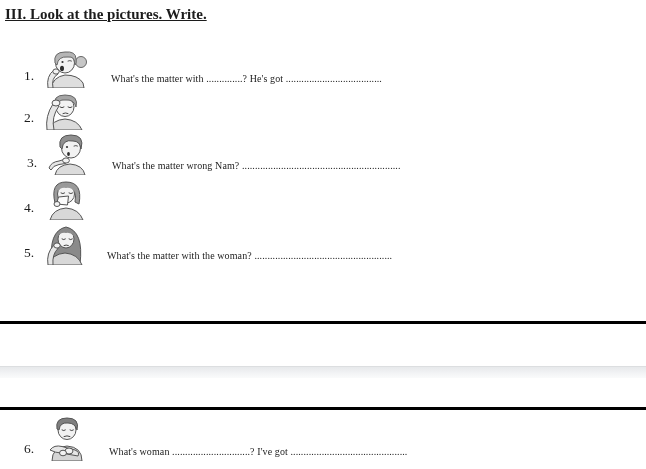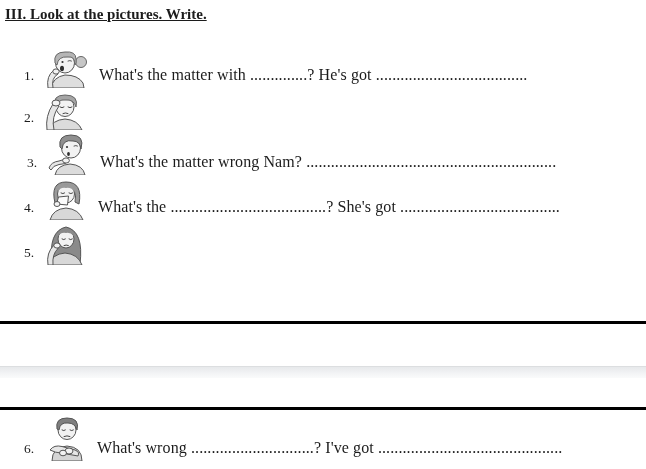--- a/index.html
+++ b/index.html
@@ -31,23 +31,23 @@
   }
   .row .num {
     font-size: 13.5px;
     width: 15px;
     margin-right: 5px;
     padding-bottom: 4px;
     text-align: left;
   }
   .row .pic { flex: 0 0 auto; display: block; }
   .row .text {
-    font-size: 16px;
+    font-size: 10px;
     padding-bottom: 4px;
-    margin-left: 7px;
+    margin-left: 19px;
     letter-spacing: 0.1px;
   }
   .rule {
     position: absolute;
     left: 0;
     width: 646px;
     height: 3px;
     background: #000000;
   }
   .rule-1 { top: 321px; }
@@ -128,38 +128,38 @@
         <path d="M6 41 Q9 30 22 29 Q35 30 39 41 Z" fill="#d8d8d8" stroke="#555" stroke-width="1"></path>
         <path d="M11 24 Q6 3 22 3 Q39 3 35 25 L31 23 Q34 9 22 8 Q13 8 15 23 Z" fill="#9a9a9a" stroke="#555" stroke-width="1"></path>
         <ellipse cx="22" cy="15" rx="8.5" ry="9" fill="#f2f2f2" stroke="#555" stroke-width="1"></ellipse>
         <path d="M14 13 Q13 5 22 5 Q31 5 31 13 Q27 8 22 9 Q16 8 14 13 Z" fill="#9a9a9a"></path>
         <path d="M17 14 q2 1.4 3.6 0" stroke="#333" fill="none" stroke-width="0.9" stroke-linecap="round"></path>
         <path d="M25 14 q2 1.4 3.6 0" stroke="#333" fill="none" stroke-width="0.9" stroke-linecap="round"></path>
         <path d="M14.5 18 L24.5 17 L23.5 26 L12.5 25 Z" fill="#fbfbfb" stroke="#555" stroke-width="1"></path>
         <ellipse cx="13" cy="25" rx="3" ry="2.5" fill="#f2f2f2" stroke="#555" stroke-width="1"></ellipse>
       </svg>
     </span>
-    <span class="text">What's the ......................................? She's got .......................................</span>
   </div>
 
   <div class="row" style="left:24px; top:223px;">
     <span class="num">5.</span>
     <span class="pic" aria-label="woman-hand-on-temple-icon">
       <svg width="44" height="42" viewBox="0 0 44 42">
         <path d="M8 41 Q4 8 22 4 Q40 8 36 41 Z" fill="#8a8a8a" stroke="#555" stroke-width="1"></path>
         <path d="M5 42 Q8 31 21 30 Q34 31 38 42 Z" fill="#d8d8d8" stroke="#555" stroke-width="1"></path>
         <ellipse cx="22" cy="16" rx="8" ry="9" fill="#f2f2f2" stroke="#555" stroke-width="1"></ellipse>
         <path d="M14 13 Q14 6 22 6 Q30 6 30 13 Q26 9 22 10 Q17 9 14 13 Z" fill="#8a8a8a"></path>
         <path d="M18 16 q1.8 1.4 3.4 0" stroke="#333" fill="none" stroke-width="0.9" stroke-linecap="round"></path>
         <path d="M25 16 q1.8 1.4 3.4 0" stroke="#333" fill="none" stroke-width="0.9" stroke-linecap="round"></path>
         <path d="M20 22.5 q2.2 -1 4.4 0" stroke="#333" fill="none" stroke-width="0.9" stroke-linecap="round"></path>
         <path d="M4 42 Q2 30 10 22 L14 25.5 Q8 31 9 42 Z" fill="#e6e6e6" stroke="#555" stroke-width="1"></path>
         <ellipse cx="13" cy="22.5" rx="3.2" ry="2.6" fill="#f2f2f2" stroke="#555" stroke-width="1"></ellipse>
       </svg>
     </span>
+    <span class="text">What's the matter with the woman? .....................................................</span>
   </div>
 
   <div class="rule rule-1"></div>
   <div class="page-break-band"></div>
   <div class="rule rule-2"></div>
 
   <div class="row" style="left:24px; top:417px;">
     <span class="num">6.</span>
     <span class="pic" aria-label="boy-holding-stomach-icon">
       <svg width="46" height="44" viewBox="0 0 46 44">
@@ -167,16 +167,16 @@
         <ellipse cx="23" cy="13" rx="9" ry="9.5" fill="#f2f2f2" stroke="#555" stroke-width="1"></ellipse>
         <path d="M13 12 Q11 1 23 1 Q36 1 33 13 Q31 6 24 6 Q16 5 15 13 Z" fill="#7f7f7f" stroke="#555" stroke-width="1"></path>
         <path d="M18 13 q1.8 1.4 3.4 0" stroke="#333" fill="none" stroke-width="0.9" stroke-linecap="round"></path>
         <path d="M26 13 q1.8 1.4 3.4 0" stroke="#333" fill="none" stroke-width="0.9" stroke-linecap="round"></path>
         <path d="M20 19.5 q3 -1.4 6 0" stroke="#333" fill="none" stroke-width="0.9" stroke-linecap="round"></path>
         <path d="M6 33 Q10 27.5 18 29.5 L31 33 Q36 35 34 39 L20 36.5 Q10 35.5 6 33 Z" fill="#e6e6e6" stroke="#555" stroke-width="1"></path>
         <ellipse cx="25" cy="34" rx="4" ry="3" fill="#f2f2f2" stroke="#555" stroke-width="1"></ellipse>
         <ellipse cx="19" cy="36" rx="3.5" ry="2.8" fill="#f2f2f2" stroke="#555" stroke-width="1"></ellipse>
       </svg>
     </span>
-    <span class="text">What's wrong ..............................? I've got .............................................</span>
+    <span class="text">What's woman ..............................? I've got .............................................</span>
   </div>
 
 </div>
 
 </body></html>

